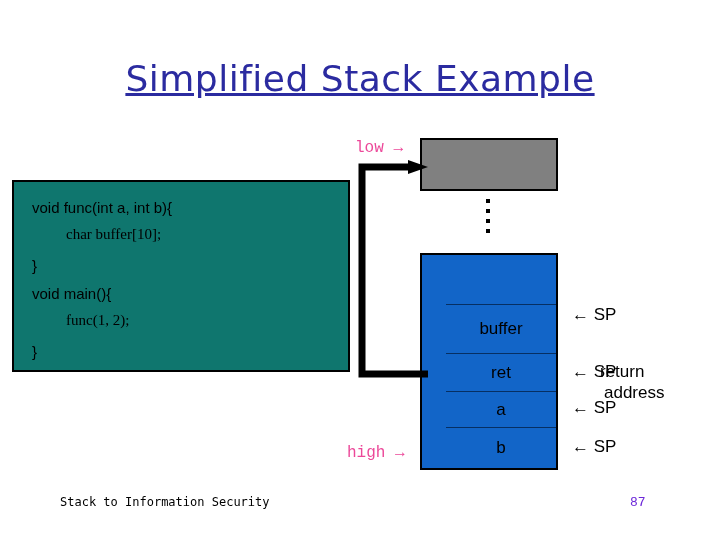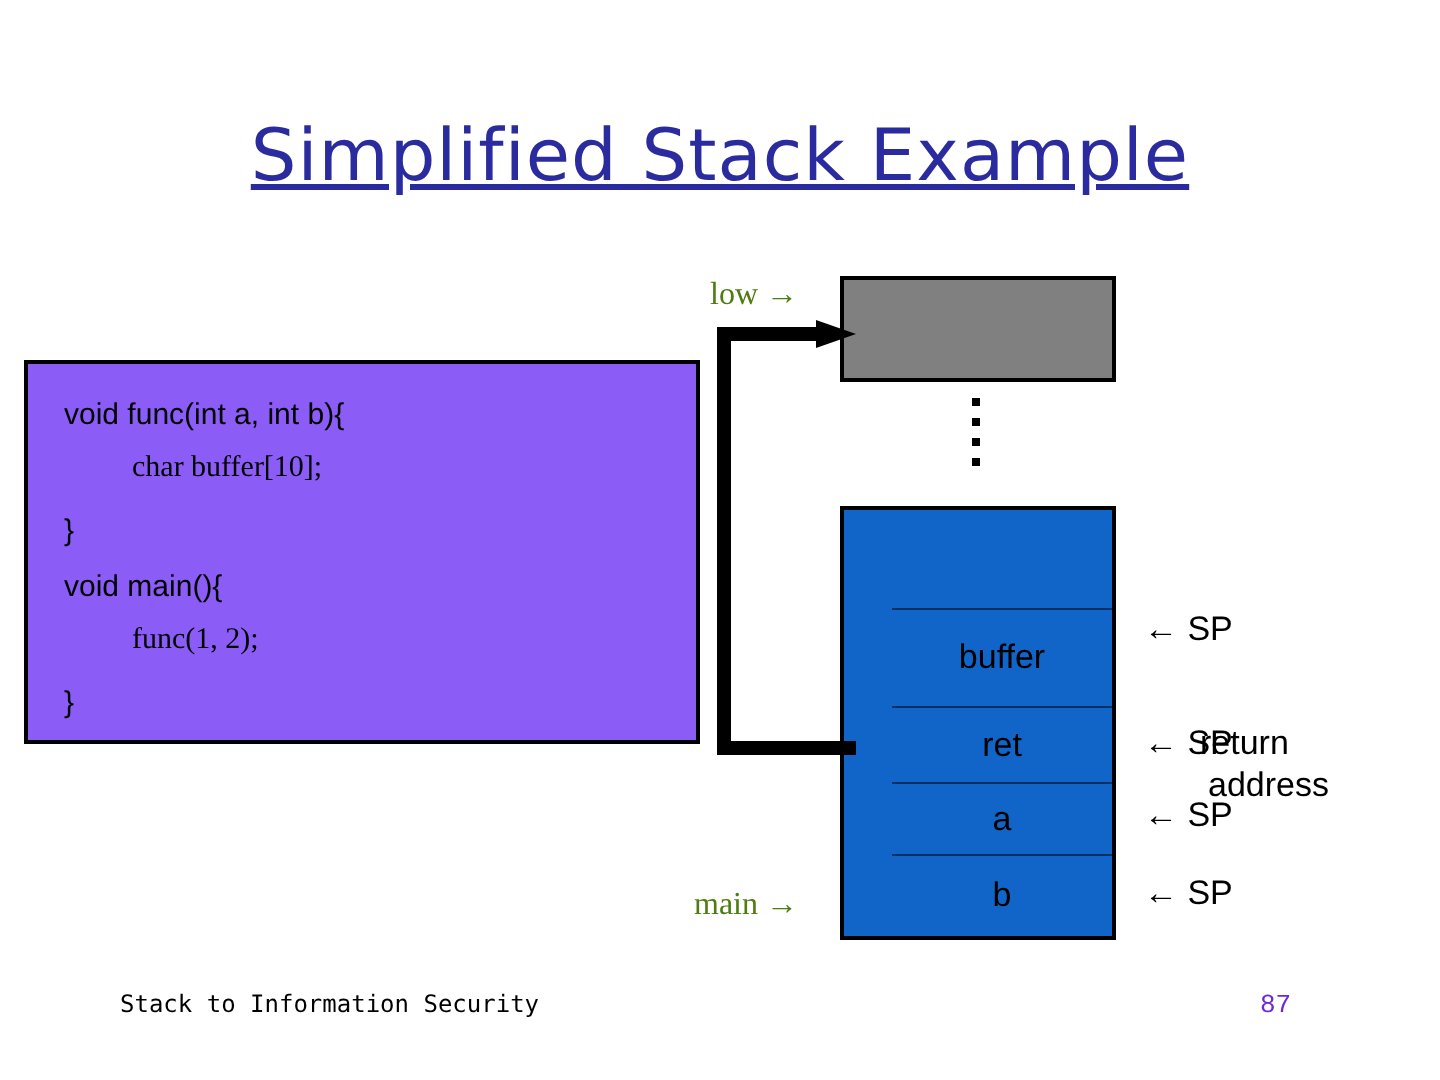--- a/index.html
+++ b/index.html
@@ -33,21 +33,21 @@
   }
 
   
   #code-box {
     position: absolute;
     left: 12px;
     top: 180px;
     width: 338px;
     height: 192px;
     border: 2px solid #000000;
-    background: #8b5cf6;
+    background: #0f766e;
     box-sizing: border-box;
   }
   .code-line {
     position: absolute;
     left: 18px;
     font-family: "Liberation Sans", sans-serif;
     font-size: 15px;
     color: #000000;
     white-space: pre;
     line-height: 1;
@@ -109,23 +109,23 @@
   .stack-row:last-child { border-bottom: none; }
   .row-empty  { height: 50px; }
   .row-buffer { height: 49px; }
   .row-ret    { height: 38px; }
   .row-a      { height: 36px; }
   .row-b      { height: 40px; }
 
   
   .edge-label {
     position: absolute;
-    font-family: Liberation Serif, serif;
+    font-family: Liberation Mono, monospace;
     font-size: 16px;
-    color: #4d7c0f;
+    color: #ec4899;
     white-space: nowrap;
   }
   #label-low  { left: 355px; top: 139px; }
   #label-high { left: 347px; top: 444px; }
 
   
   .sp-label {
     position: absolute;
     font-family: "Liberation Sans", sans-serif;
     font-size: 17px;
@@ -194,21 +194,21 @@
 <div id="blue-stack">
   <div class="stack-row row-empty"></div>
   <div class="stack-row row-buffer">buffer</div>
   <div class="stack-row row-ret">ret</div>
   <div class="stack-row row-a">a</div>
   <div class="stack-row row-b">b</div>
 </div>
 
 <div class="edge-label" id="label-low">low →</div>
 
-<div class="edge-label" id="label-high">main →</div>
+<div class="edge-label" id="label-high">high →</div>
 
 <div class="sp-label" id="sp-buffer">← SP</div>
 
 <div class="sp-label" id="sp-ret">← SP</div>
 
 <div class="sp-label" id="ret-addr">
   <span class="ra-l2" style="margin-left:28px;display:block;margin-top:0">return</span>
   <span class="ra-l2">address</span>
 </div>
 

